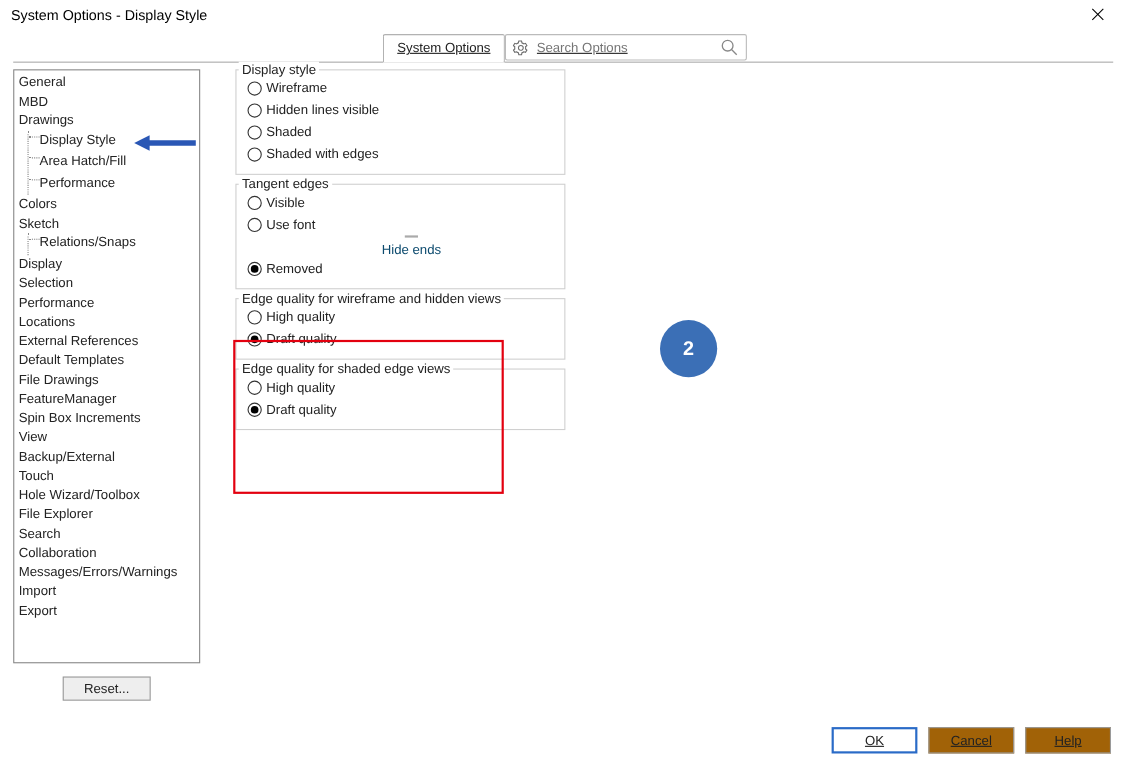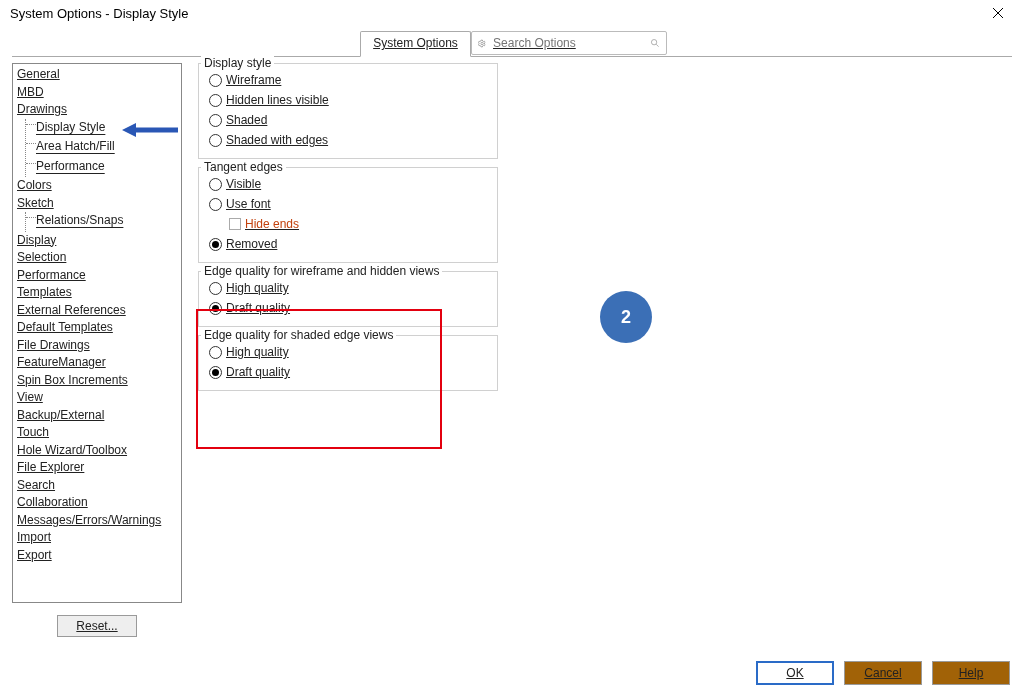--- a/index.html
+++ b/index.html
@@ -56,21 +56,21 @@
     z-index: 2;
     cursor: pointer;
   }
 
   .search-wrap {
     display: flex; align-items: center;
     border: 1px solid #bbb;
     border-radius: 2px;
     background: #fff;
     height: 24px;
-    width: 196px;
+    width: 220px;
     padding: 0 6px;
   }
   .search-wrap .gear {
     width: 15px; height: 15px;
     margin-right: 5px;
     color: #6d6d6d;
     cursor: pointer;
   }
   .search-wrap input {
     flex: 1; border: none; outline: none;
@@ -84,22 +84,21 @@
   }
 
   .tabpage-border {
     border-top: 1px solid #aaa;
     margin-top: -1px;
   }
 
   .content {
     display: flex;
     padding-top: 6px;
-    gap: 16px;
-    text-decoration: underline;
+    gap: 32px;
   }
 
   
   .nav-wrap {
     display: flex;
     flex-direction: column;
     align-items: center;
   }
   .nav {
     width: 170px;
@@ -178,21 +177,21 @@
     border-radius: 50%;
     background: #000;
   }
   .check {
     width: 12px; height: 12px;
     border: 1px solid #aaa;
     display: inline-block;
     cursor: pointer;
   }
   .indent { margin-left: 20px; }
-  .disabled { color: #c2410c; }
+  .disabled { color: #0c4a6e; flex-direction: column; }
 
   .red-highlight {
     position: absolute;
     border: 2px solid #e3000f;
     pointer-events: none;
   }
 
   
   .arrow {
     position: absolute;
@@ -275,21 +274,21 @@
             <div class="nav-child"><span class="lbl">Performance</span></div>
           </div>
           <div class="nav-item">Colors</div>
           <div class="nav-item">Sketch</div>
           <div class="nav-child-wrap">
             <div class="nav-child"><span class="lbl">Relations/Snaps</span></div>
           </div>
           <div class="nav-item">Display</div>
           <div class="nav-item">Selection</div>
           <div class="nav-item">Performance</div>
-          <div class="nav-item">Templates</div>
+          <div class="nav-item">Locations</div>
           <div class="nav-item">External References</div>
           <div class="nav-item">Default Templates</div>
           <div class="nav-item">File Drawings</div>
           <div class="nav-item">FeatureManager</div>
           <div class="nav-item">Spin Box Increments</div>
           <div class="nav-item">View</div>
           <div class="nav-item">Backup/External</div>
           <div class="nav-item">Touch</div>
           <div class="nav-item">Hole Wizard/Toolbox</div>
           <div class="nav-item">File Explorer</div>

